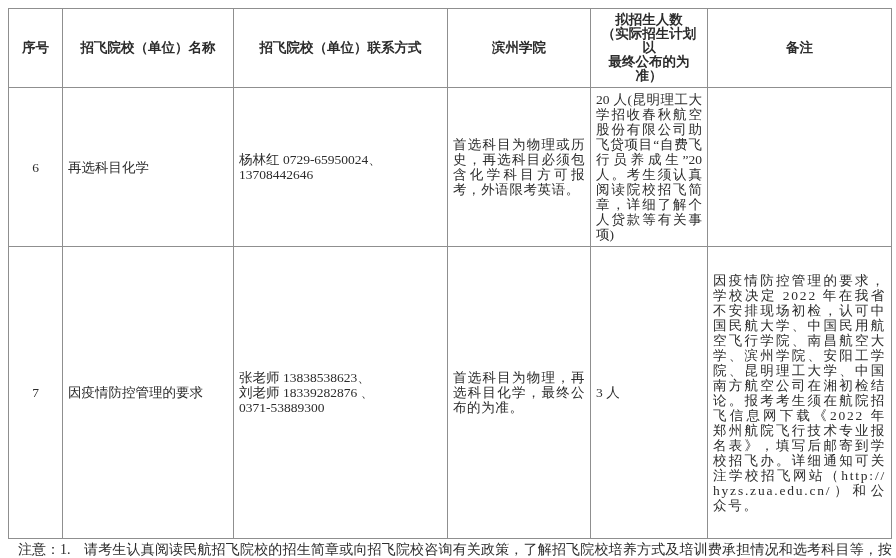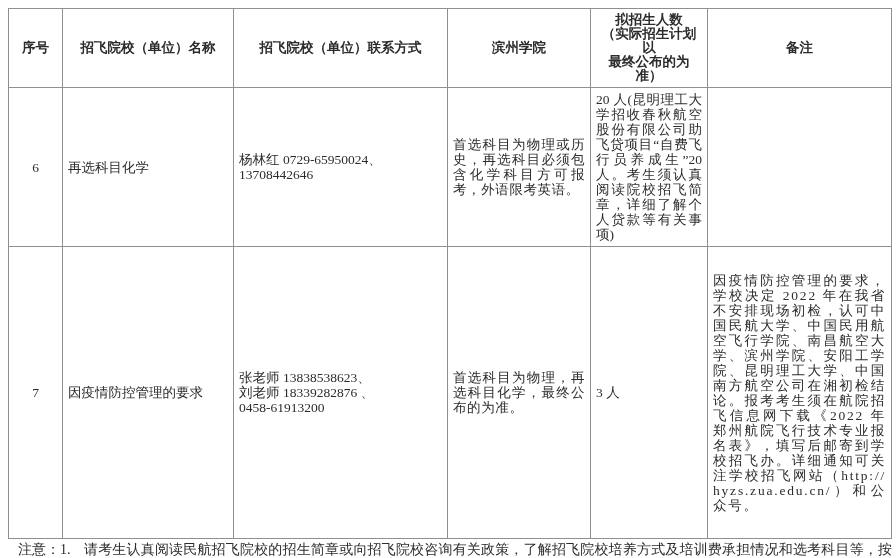--- a/index.html
+++ b/index.html
@@ -81,21 +81,21 @@
 13708442646</td>
         <td class="just spread-sm">首选科目为物理或历史，再选科目必须包含化学科目方可报考，外语限考英语。</td>
         <td class="just vtop">20 人(昆明理工大学招收春秋航空股份有限公司助飞贷项目“自费飞行员养成生”20 人。考生须认真阅读院校招飞简章，详细了解个人贷款等有关事项)</td>
         <td></td>
       </tr>
       <tr class="r-7">
         <td class="c-center">7</td>
         <td>因疫情防控管理的要求</td>
         <td class="pre">张老师 13838538623、
 刘老师 18339282876 、
-0458-61913200</td>
+0371-53889300</td>
         <td class="just spread-sm">首选科目为物理，再选科目化学，最终公布的为准。</td>
         <td>3 人</td>
         <td class="just vtop spread">因疫情防控管理的要求，学校决定 2022 年在我省不安排现场初检，认可中国民航大学、中国民用航空飞行学院、南昌航空大学、滨州学院、安阳工学院、昆明理工大学、中国南方航空公司在湘初检结论。报考考生须在航院招飞信息网下载《2022 年郑州航院飞行技术专业报名表》，填写后邮寄到学校招飞办。详细通知可关注学校招飞网站（http://hyzs.zua.edu.cn/）和公众号。</td>
       </tr>
     </tbody>
   </table>
 
   <div class="notes">
     <div class="notes-label">注意：</div>
     <div class="notes-items">

